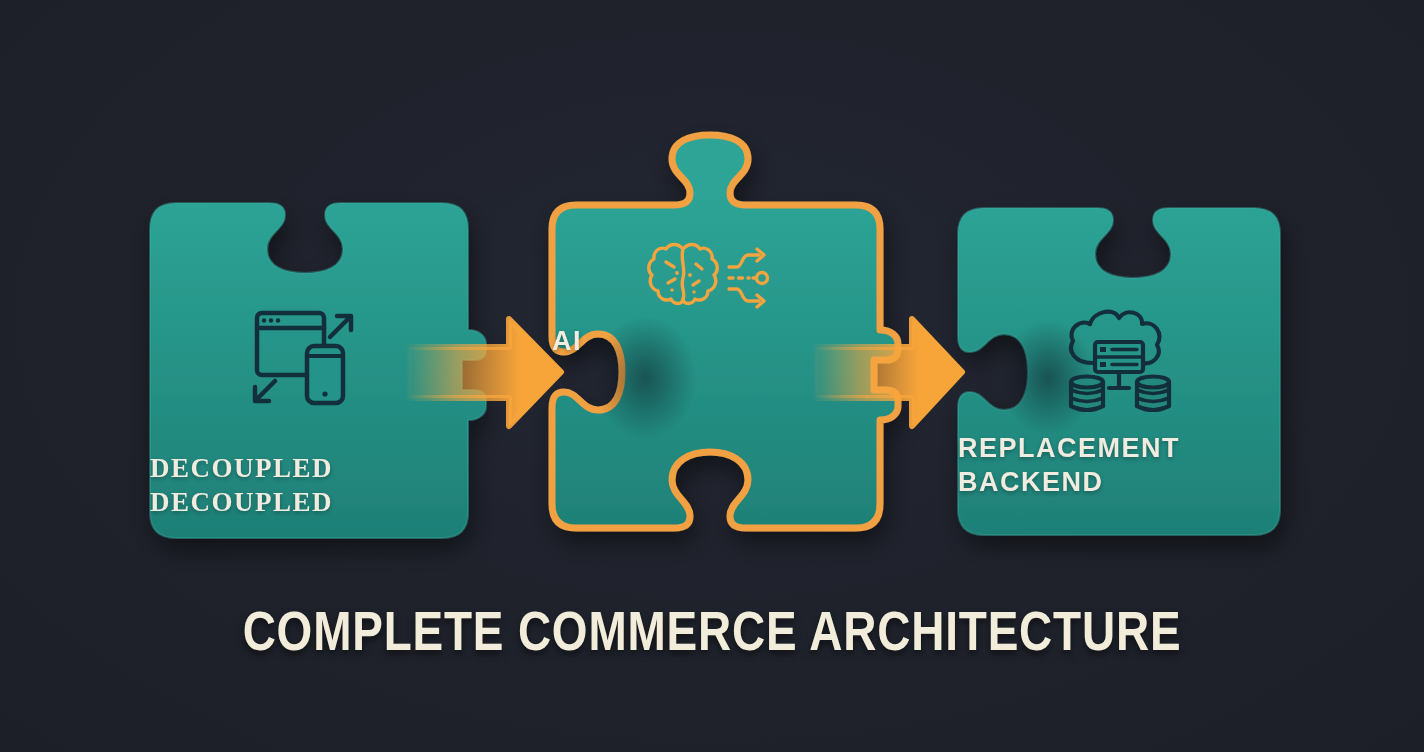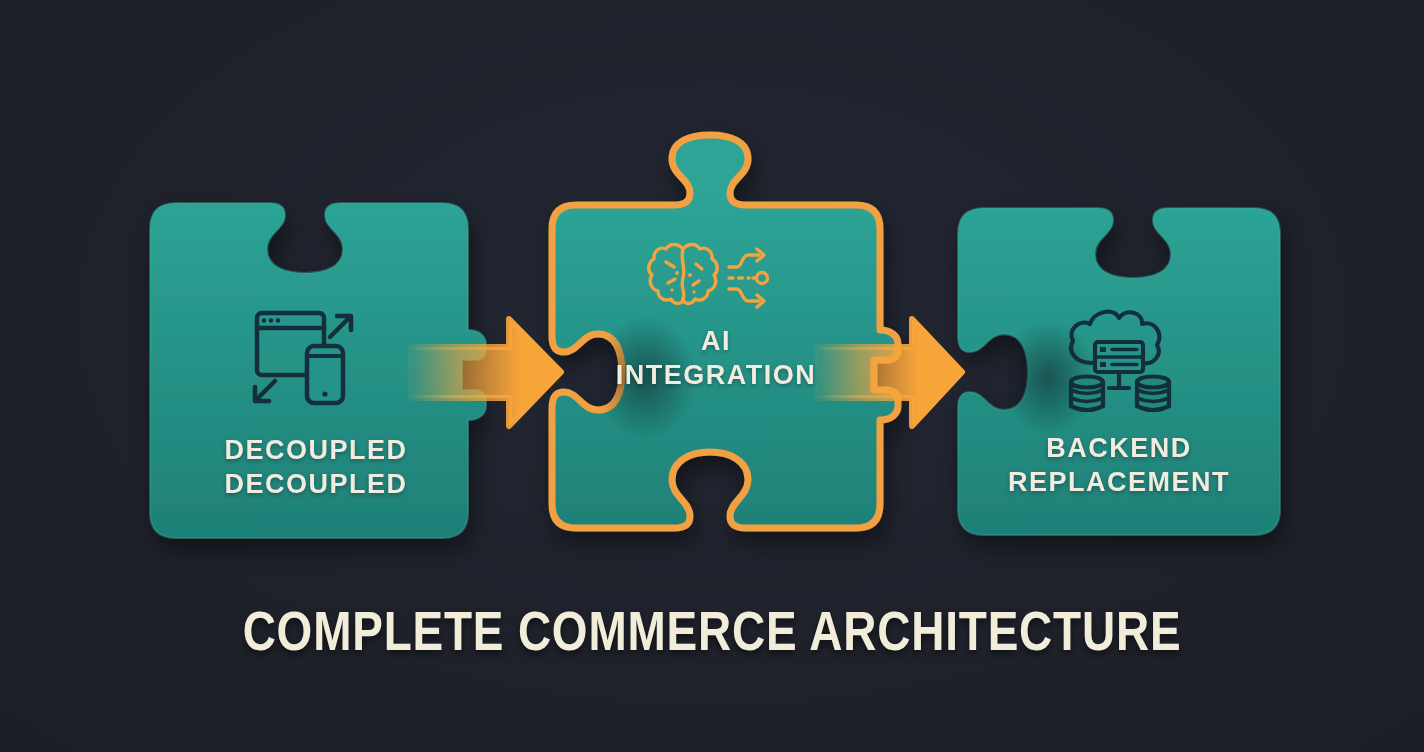--- a/index.html
+++ b/index.html
@@ -6,30 +6,30 @@
   .canvas{
     position:relative;
     width:1424px;height:752px;
     overflow:hidden;
     background:radial-gradient(ellipse at 50% 42%, #232733 0%, #1f222b 55%, #1c1f27 100%);
     font-family:"Liberation Sans", sans-serif;
   }
   .stage{position:absolute;left:0;top:0;}
   .piece-label{
     position:absolute;
-    text-align:center;
+    text-align:left;
     font-weight:700;
     font-size:27px;
     line-height:34px;
     letter-spacing:1.5px;
     color:#f1ecdf;
     text-shadow:0 2px 4px rgba(0,0,0,.30);
     user-select:none;
   }
-  .label-frontend{left:150px;top:433px;width:332px;}
+  .label-frontend{left:150px;top:451px;width:332px;font-family:Liberation Serif, serif;}
   .label-ai{left:552px;top:324px;width:328px;}
   .label-backend{left:958px;top:431px;width:322px;}
   .main-title{
     position:absolute;
     left:0;right:0;top:598px;
     text-align:center;
     font-weight:700;
     font-size:56px;
     letter-spacing:1px;
     color:#f2edda;
@@ -180,23 +180,22 @@
     </g>
   </svg>
 
   <div class="piece-label label-frontend">
     <div>DECOUPLED</div>
     <div>DECOUPLED</div>
   </div>
 
   <div class="piece-label label-ai">
     <div>AI</div>
-    <div>INTEGRATION</div>
   </div>
 
   <div class="piece-label label-backend">
+    <div>REPLACEMENT</div>
     <div>BACKEND</div>
-    <div>REPLACEMENT</div>
   </div>
 
   <div class="main-title">COMPLETE COMMERCE ARCHITECTURE</div>
 
 </div>
 
 </body></html>

